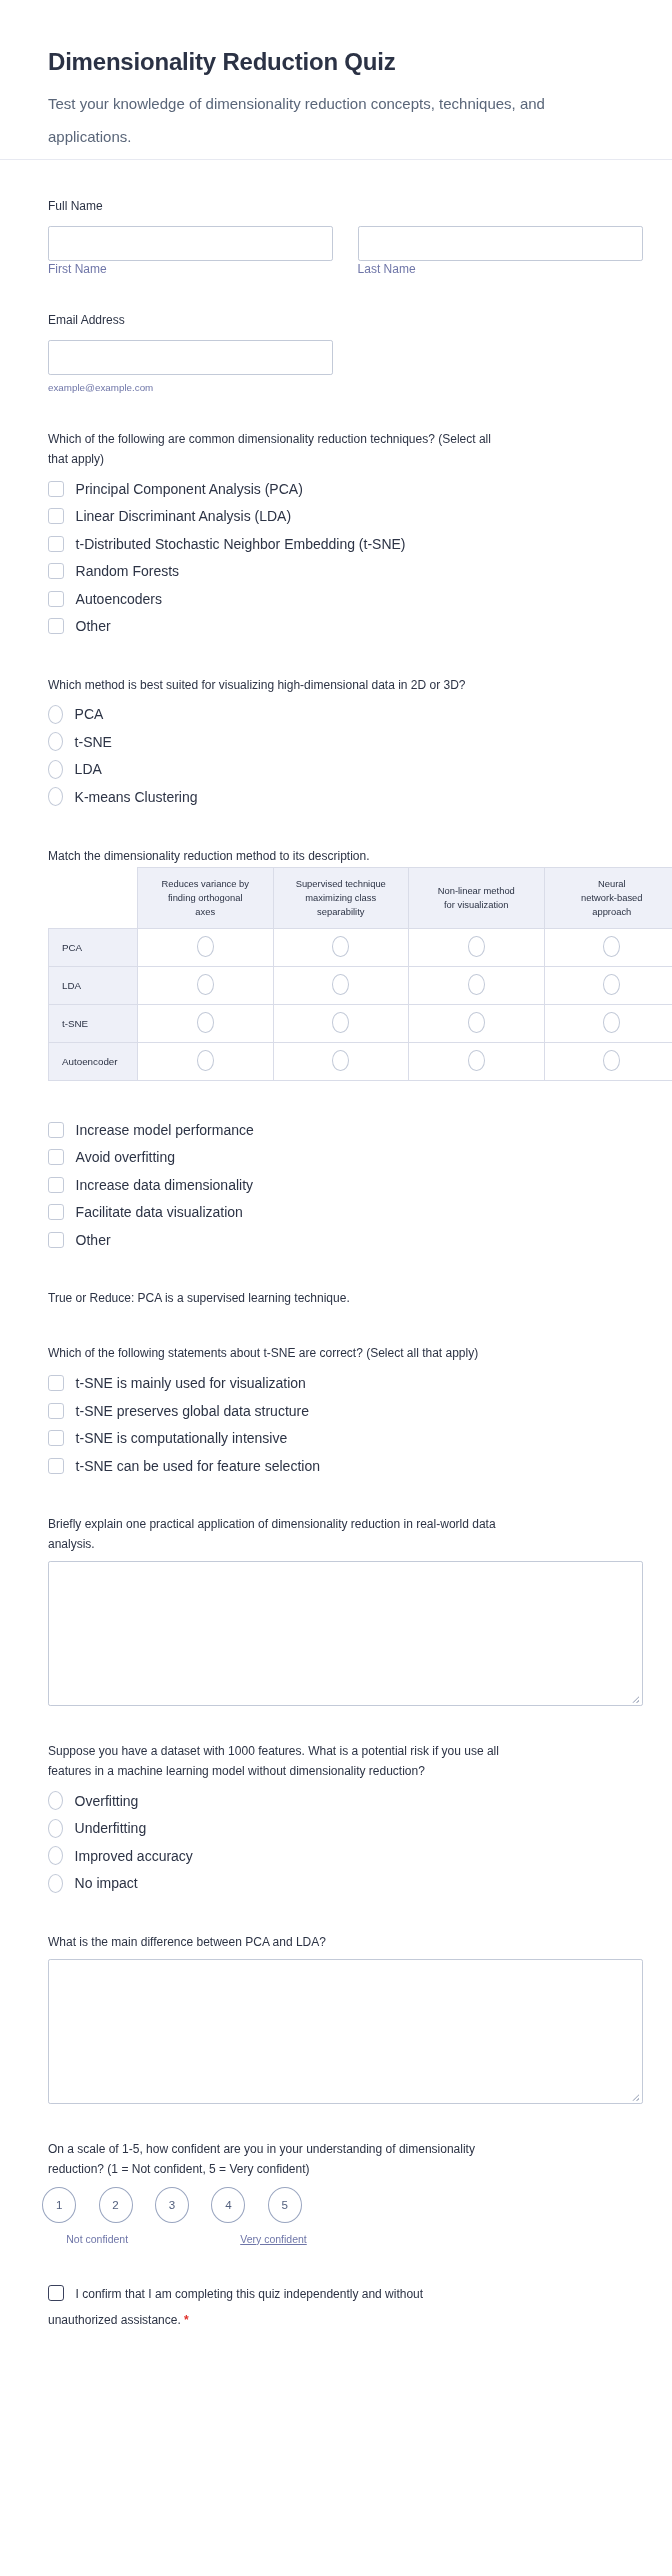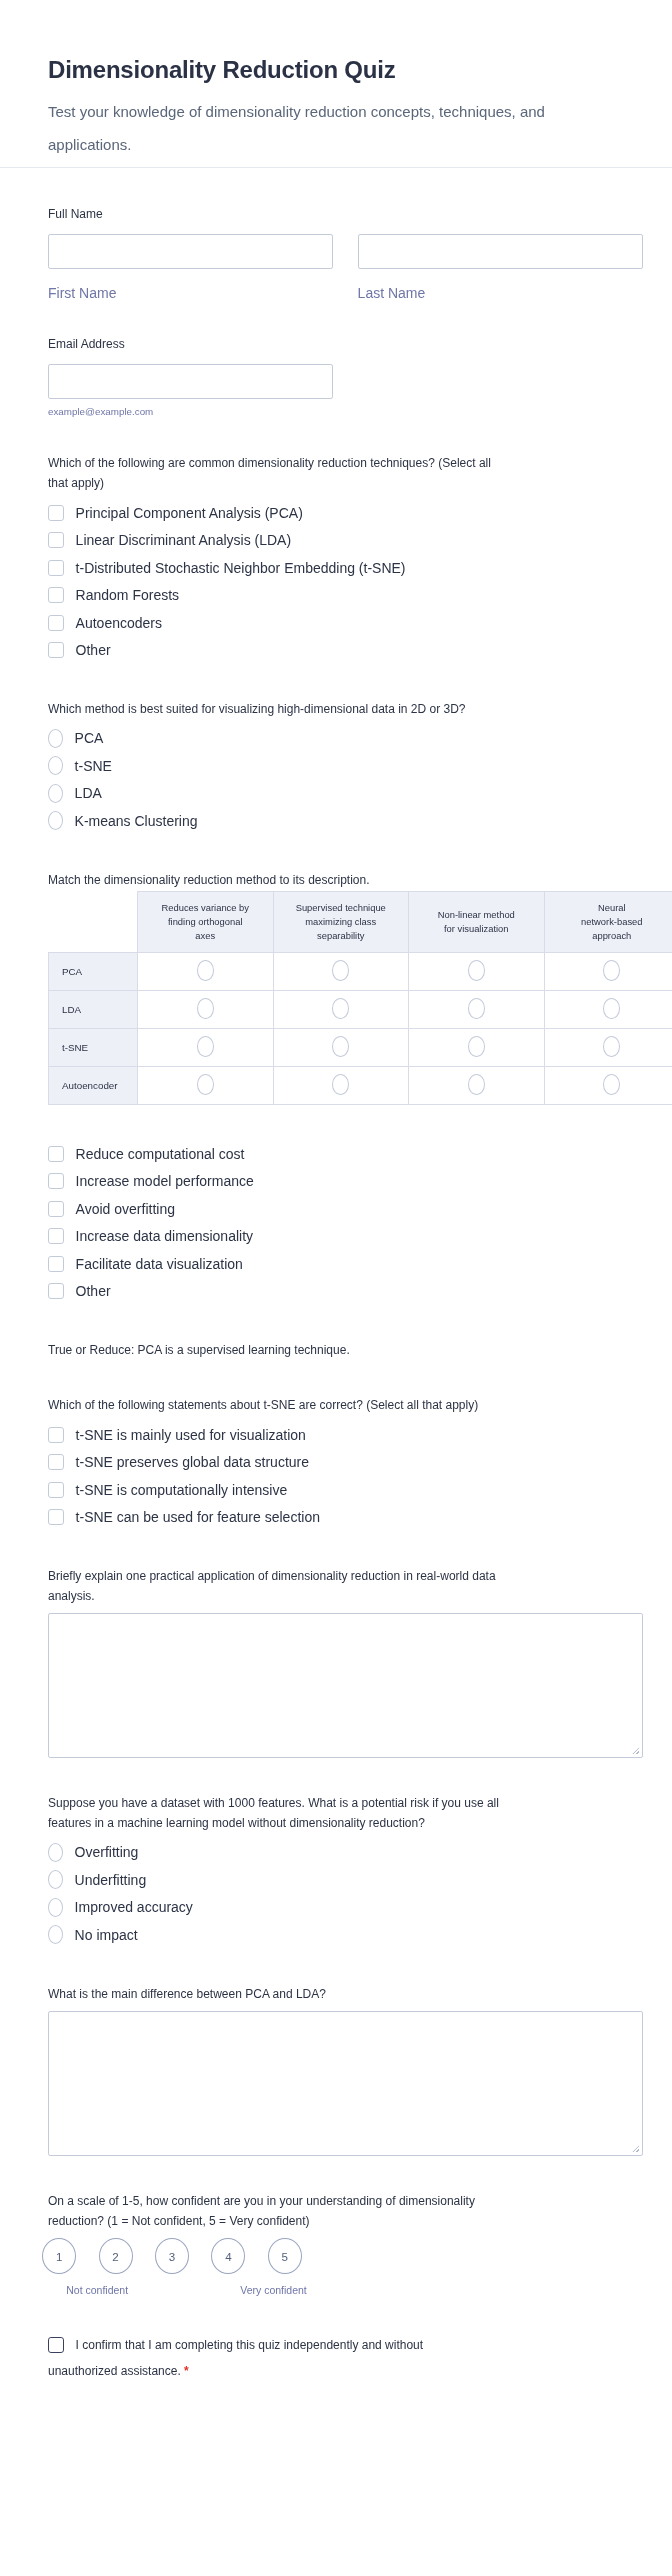--- a/index.html
+++ b/index.html
@@ -2,21 +2,21 @@
 <html style="font-size:11.6px"><head>
 <meta charset="utf-8">
 <style>
   html,body { margin:0; padding:0; }
   body {
     width:673px; height:2576px; overflow:hidden;
     background:#ffffff;
     font-family:"Liberation Sans","DejaVu Sans",sans-serif;
     color:#2c3345;
   }
-  .page { box-sizing:border-box; width:673px; padding:8px 30px 0 48px; }
+  .page { box-sizing:border-box; width:673px; padding:0 30px 0 48px; }
 
   h1.form-title {
     margin:0; padding-top:48px;
     font-size:24px; line-height:27.5px; font-weight:700; color:#2b3245;
     letter-spacing:-0.2px;
   }
   .subtitle {
     margin-top:11.6px; font-size:15px; line-height:33px; color:#5a6679;
     white-space:pre-line; font-weight:400;
   }
@@ -33,21 +33,21 @@
 
   
   .name-row { display:flex; gap:24.6px; margin-top:10px; }
   .name-col { width:285px; }
   input.text-input {
     box-sizing:border-box; width:285px; height:35px;
     border:0.7px solid #c3cad8; border-radius:2.2px; background:#fff;
     font-family:inherit; font-size:11.6px; color:#2c3345; padding:0 8.7px;
     display:block;
   }
-  .sublabel { margin-top:18px; font-size:14px; line-height:12.3px; color:#6f76a8; }
+  .sublabel { margin-top:2px; font-size:12px; line-height:12.3px; color:#6f76a8; }
   .hint { margin-top:6.5px; font-size:9.8px; line-height:12.3px; color:#6f76a8; }
 
   
   .options { margin-top:5.8px; }
   .opt { display:flex; align-items:center; min-height:27.5px; cursor:pointer; }
   .cb {
     box-sizing:border-box; width:16px; height:16px; flex:0 0 16px;
     border:0.7px solid #c3cad8; border-radius:2.9px; background:#fff;
   }
   .radio {
@@ -93,21 +93,21 @@
   
   .scale-row { display:flex; margin-top:7.2px; margin-left:-5.8px; }
   .scale-circle {
     box-sizing:border-box; width:34px; height:36px; margin-right:22.4px;
     border:0.7px solid #9aa6c0; border-radius:50%; background:#fff;
     display:flex; align-items:center; justify-content:center; cursor:pointer;
   }
   .scale-circle span { font-size:11.6px; color:#525f7d; }
   .scale-labels { position:relative; height:13px; margin-top:10px; margin-left:-5.8px; }
   .scale-labels .min { position:absolute; left:0; top:0; }
-  .scale-labels .max { position:absolute; left:174px; top:0; }
+  .scale-labels .max { position:absolute; left:174px; top:0;text-decoration:underline; }
   .scale-labels span { font-size:10.5px; color:#6f76a8; white-space:nowrap;margin-left:24px; }
 
   
   .confirm { margin-top:35px; font-size:12px; line-height:26px; color:#2c3345; max-width:507px; }
   .cb-confirm {
     display:inline-block; box-sizing:border-box; width:16px; height:16px;
     border:1.4px solid #3a415c; border-radius:2.9px; background:#fff;
     vertical-align:-3.6px; margin-right:11.6px; cursor:pointer;
   }
   .confirm-text { white-space:pre-line; }
@@ -250,24 +250,20 @@
         <td class="cell"><span class="cell-radio"></span></td>
       </tr>
     </tbody>
       </table>
   </section>
 
   <section class="q">
     <div class="options">
       <div class="opt">
           <span class="cb"></span>
-          <span class="opt-label">Reduce computational cost</span>
-        </div>
-      <div class="opt">
-          <span class="cb"></span>
           <span class="opt-label">Increase model performance</span>
         </div>
       <div class="opt">
           <span class="cb"></span>
           <span class="opt-label">Avoid overfitting</span>
         </div>
       <div class="opt">
           <span class="cb"></span>
           <span class="opt-label">Increase data dimensionality</span>
         </div>

